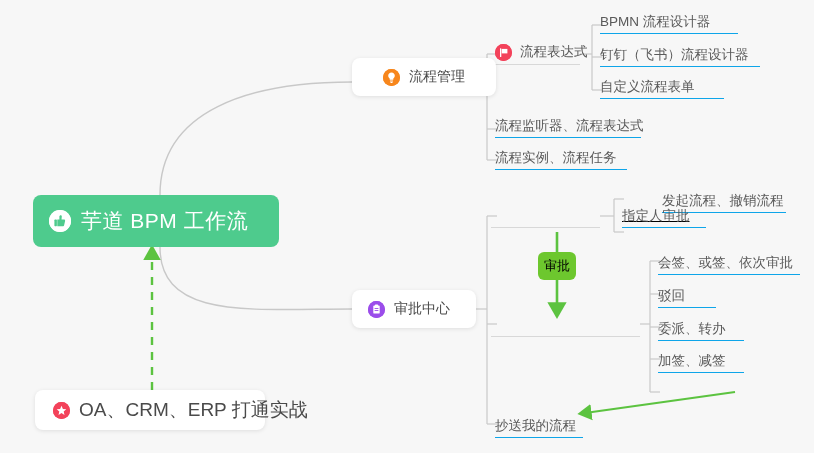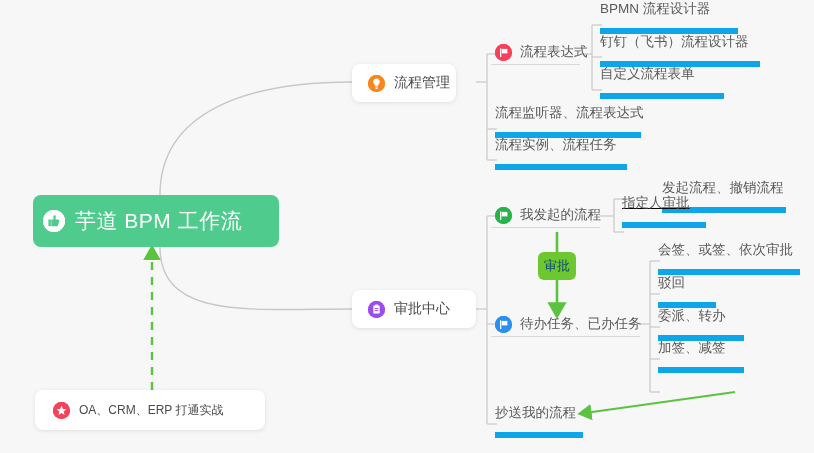--- a/index.html
+++ b/index.html
@@ -32,21 +32,21 @@
     position: absolute;
     left: 33px;
     top: 195px;
     width: 246px;
     height: 52px;
     background: #4ecb8d;
     border-radius: 8px;
     box-sizing: border-box;
     display: flex;
     align-items: center;
-    padding-left: 10px;
+    padding-left: 16px;
     z-index: 6;
   }
   .root-node .label {
     color: #ffffff;
     font-size: 21px;
     letter-spacing: 0.5px;
     margin-left: 10px;
     white-space: nowrap;
   }
 
@@ -81,33 +81,33 @@
     align-items: center;
     padding: 0 16px;
     z-index: 5;
   }
   .card .label {
     font-size: 14px;
     color: #4a4a4a;
     margin-left: 9px;
     white-space: nowrap;
   }
-  #branch-process  { left: 352px; top: 64px;  width: 104px; height: 38px; }
+  #branch-process  { left: 352px; top: 58px;  width: 144px; height: 38px; justify-content: center; }
   #branch-approval { left: 352px; top: 290px; width: 124px; height: 38px; }
   #node-integration{ left: 35px;  top: 390px; width: 230px; height: 40px; padding: 0 18px; }
-  #node-integration .label { font-size: 12px; color: #4a4a4a; }
+  #node-integration .label { font-size: 19px; color: #4a4a4a; }
 
   
   .leaf {
     position: absolute;
     display: flex;
     align-items: flex-end;
-    padding-bottom: 13px;
+    padding-bottom: 5px;
     box-sizing: border-box;
-    border-bottom: 6px solid #0ea5e9;
+    border-bottom: 1px solid #0ea5e9;
     z-index: 4;
     white-space: nowrap;
   }
   .leaf .label {
     font-size: 13.5px;
     color: #5a5a5a;
     line-height: 1;
   }
   .leaf.has-icon { align-items: center; padding-bottom: 0; }
   .leaf.has-icon .label { margin-left: 8px; }
@@ -116,21 +116,21 @@
   .tag {
     position: absolute;
     background: #6dc72e;
     border-radius: 6px;
     display: flex;
     align-items: center;
     justify-content: center;
     z-index: 7;
   }
   .tag .label {
-    color: #0c4a6e;
+    color: #000000;
     font-size: 13px;
     white-space: nowrap;
   }
   #tag-approve { left: 538px; top: 252px; width: 38px; height: 28px; }
 </style>
 </head>
 <body>
 
 <div id="canvas">
 
@@ -242,53 +242,33 @@
         <circle cx="8.5" cy="8.5" r="8.5" fill="#9b4dea"></circle>
         <rect x="5.3" y="4.6" width="6.4" height="8" rx="0.9" fill="#ffffff"></rect>
         <rect x="6.9" y="3.5" width="3.2" height="2" rx="0.7" fill="#ffffff"></rect>
         <rect x="6.6" y="7.1" width="3.8" height="0.9" fill="#9b4dea"></rect>
         <rect x="6.6" y="9.1" width="3.8" height="0.9" fill="#9b4dea"></rect>
       </svg>
     </span>
     <span class="label">审批中心</span>
   </div>
 
-  <div class="leaf has-icon" style="left:495px; top:203px; width:105px; height:24px; border-bottom:none;">
-    <span class="badge badge-flag-green">
-      <svg width="17" height="17" viewBox="0 0 17 17">
-        <circle cx="8.5" cy="8.5" r="8.5" fill="#27b349"></circle>
-        <rect x="5" y="4.3" width="1.3" height="8.6" rx="0.5" fill="#ffffff"></rect>
-        <path d="M6.7 4.9 L12.4 4.9 L12.4 9.4 L6.7 9.4 Z" fill="#ffffff"></path>
-      </svg>
-    </span>
-    <span class="label">我发起的流程</span>
-  </div>
   <div style="position:absolute; left:491px; top:227px; width:109px; height:1px; background:#d8d8d8; z-index:4;"></div>
 
   <div class="leaf" style="left:622px; top:187px; width:124px; height:26px;margin-left:40px;">
     <span class="label">发起流程、撤销流程</span>
   </div>
   <div class="leaf" style="left:622px; top:202px; width:84px; height:26px;text-decoration:underline;">
     <span class="label">指定人审批</span>
   </div>
 
   <div class="tag" id="tag-approve">
     <span class="label">审批</span>
   </div>
 
-  <div class="leaf has-icon" style="left:495px; top:312px; width:145px; height:24px; border-bottom:none;">
-    <span class="badge badge-flag-blue">
-      <svg width="17" height="17" viewBox="0 0 17 17">
-        <circle cx="8.5" cy="8.5" r="8.5" fill="#2a8fef"></circle>
-        <rect x="5" y="4.3" width="1.3" height="8.6" rx="0.5" fill="#ffffff"></rect>
-        <path d="M6.7 4.9 L12.4 4.9 L12.4 9.4 L6.7 9.4 Z" fill="#ffffff"></path>
-      </svg>
-    </span>
-    <span class="label">待办任务、已办任务</span>
-  </div>
   <div style="position:absolute; left:491px; top:336px; width:149px; height:1px; background:#d8d8d8; z-index:4;"></div>
 
   <div class="leaf" style="left:658px; top:249px; width:142px; height:26px;">
     <span class="label">会签、或签、依次审批</span>
   </div>
   <div class="leaf" style="left:658px; top:282px; width:58px; height:26px;">
     <span class="label">驳回</span>
   </div>
   <div class="leaf" style="left:658px; top:315px; width:86px; height:26px;">
     <span class="label">委派、转办</span>

